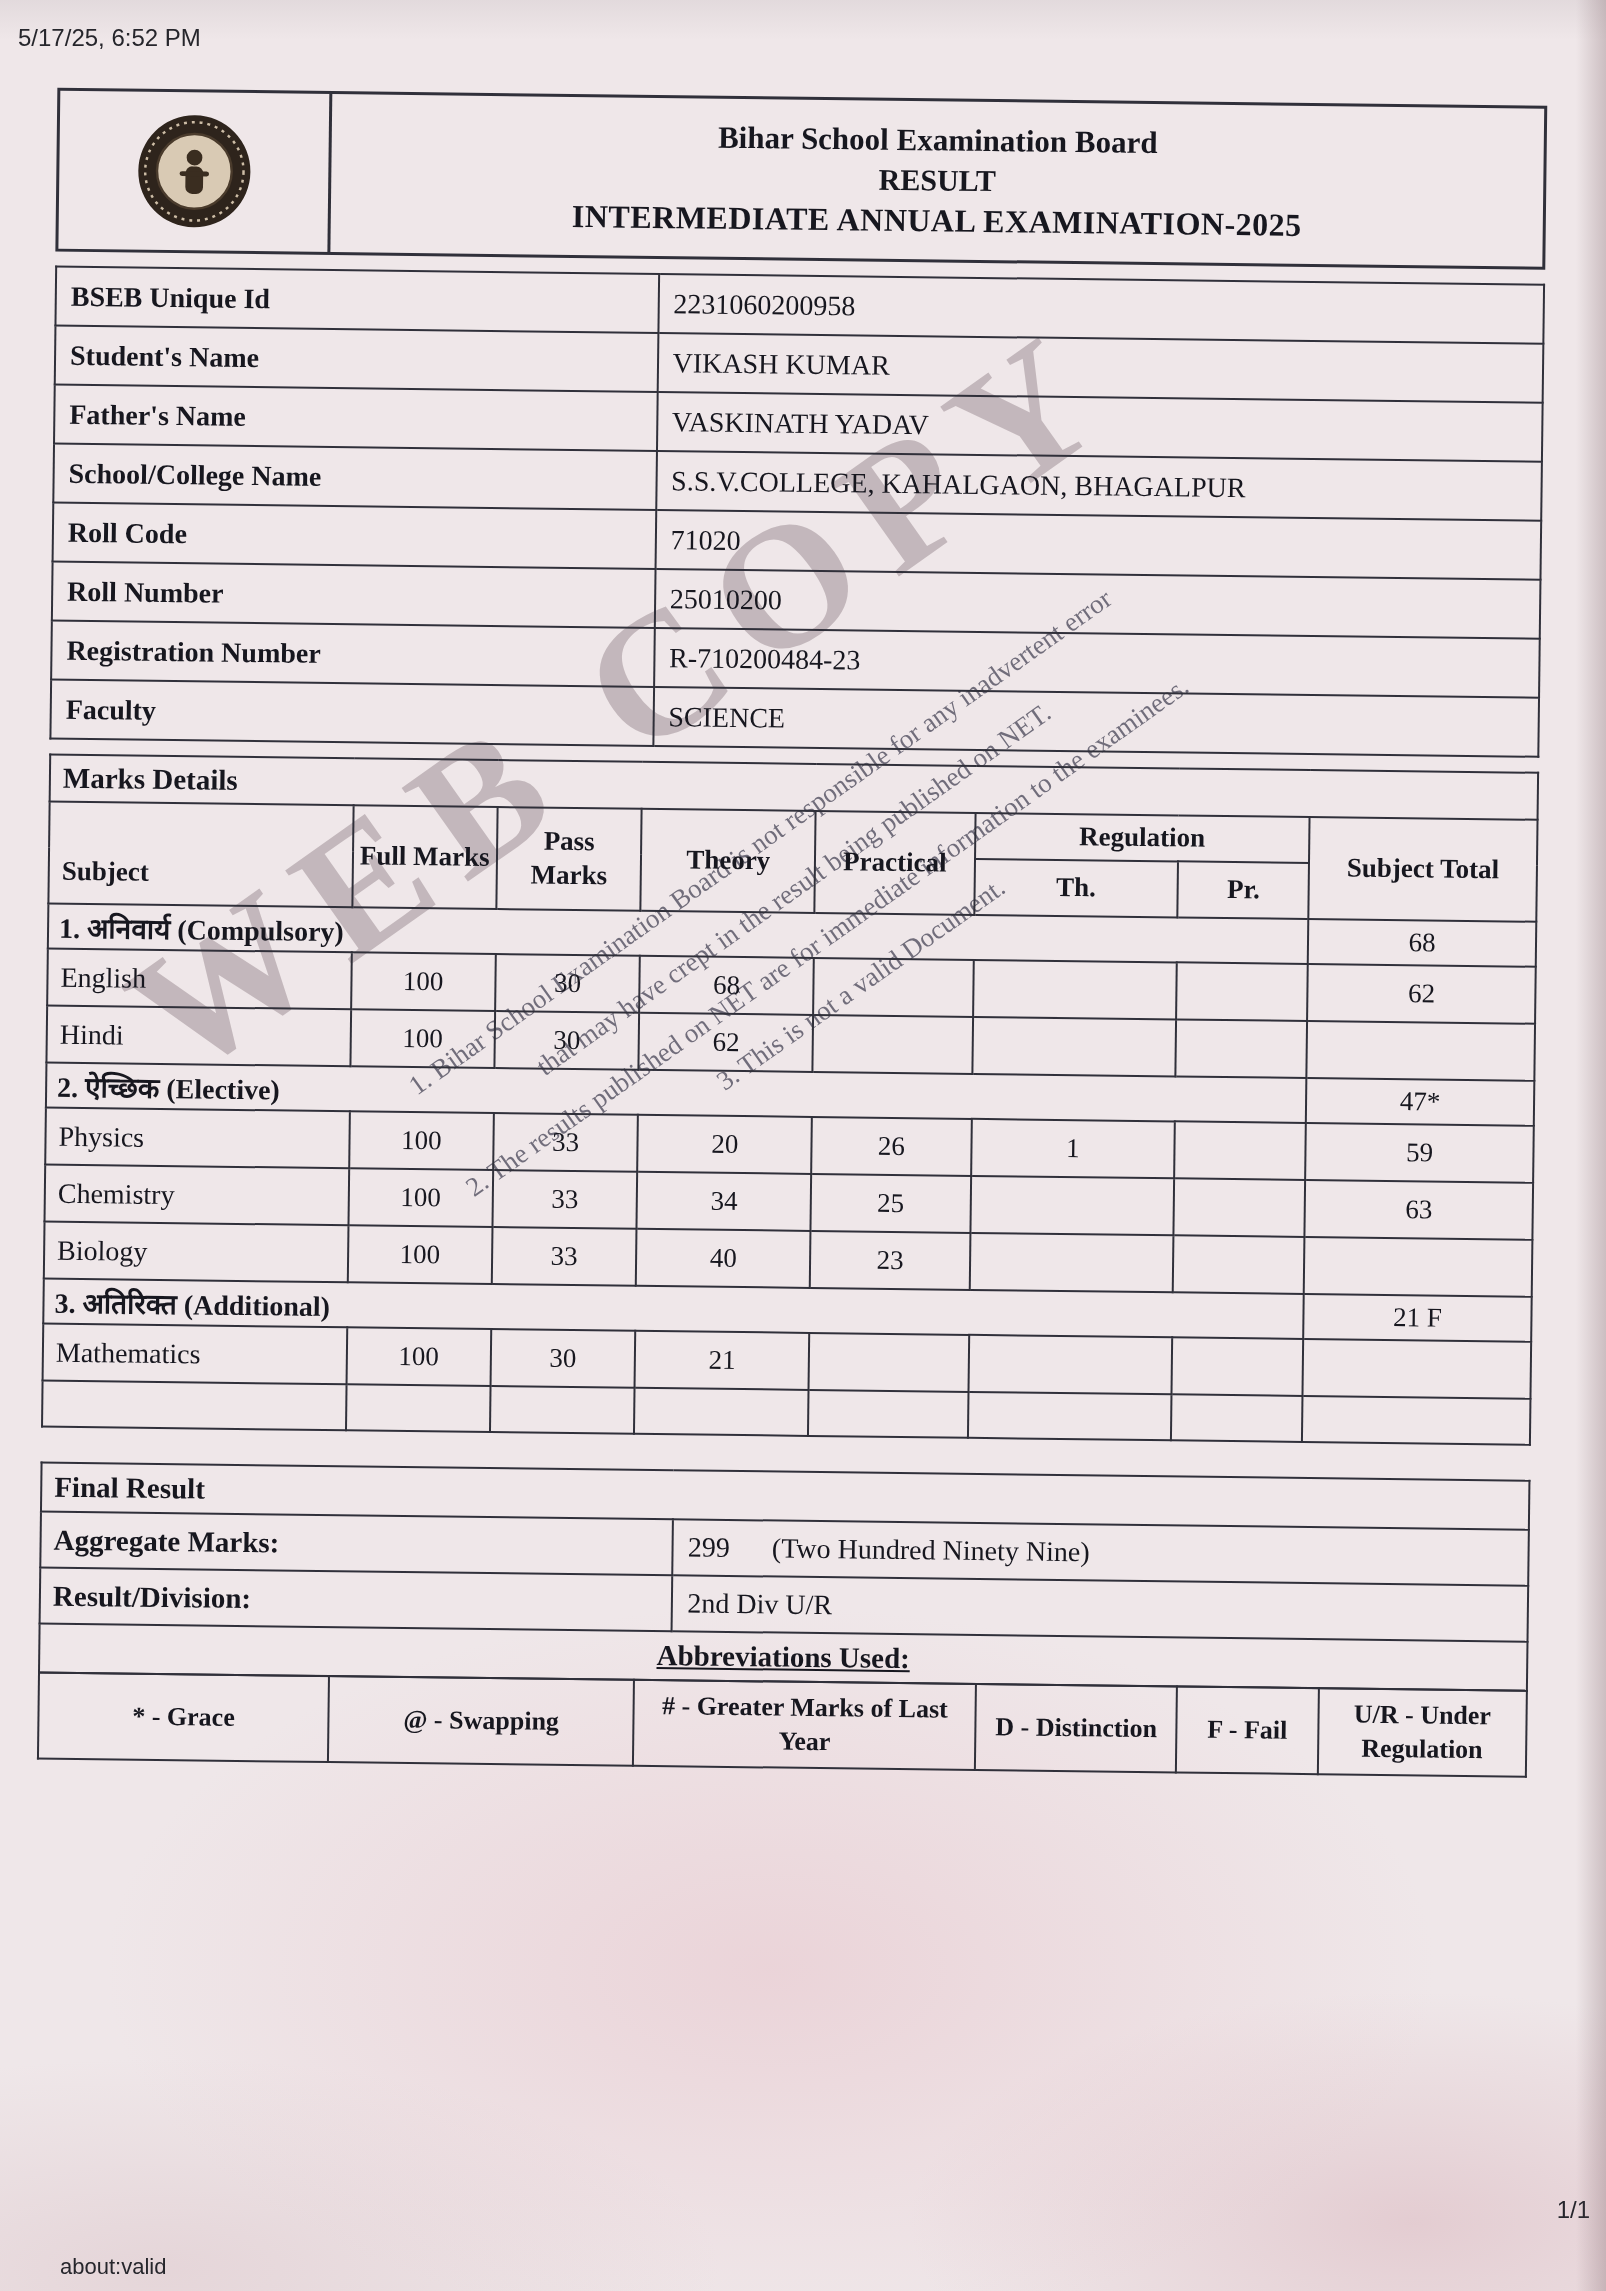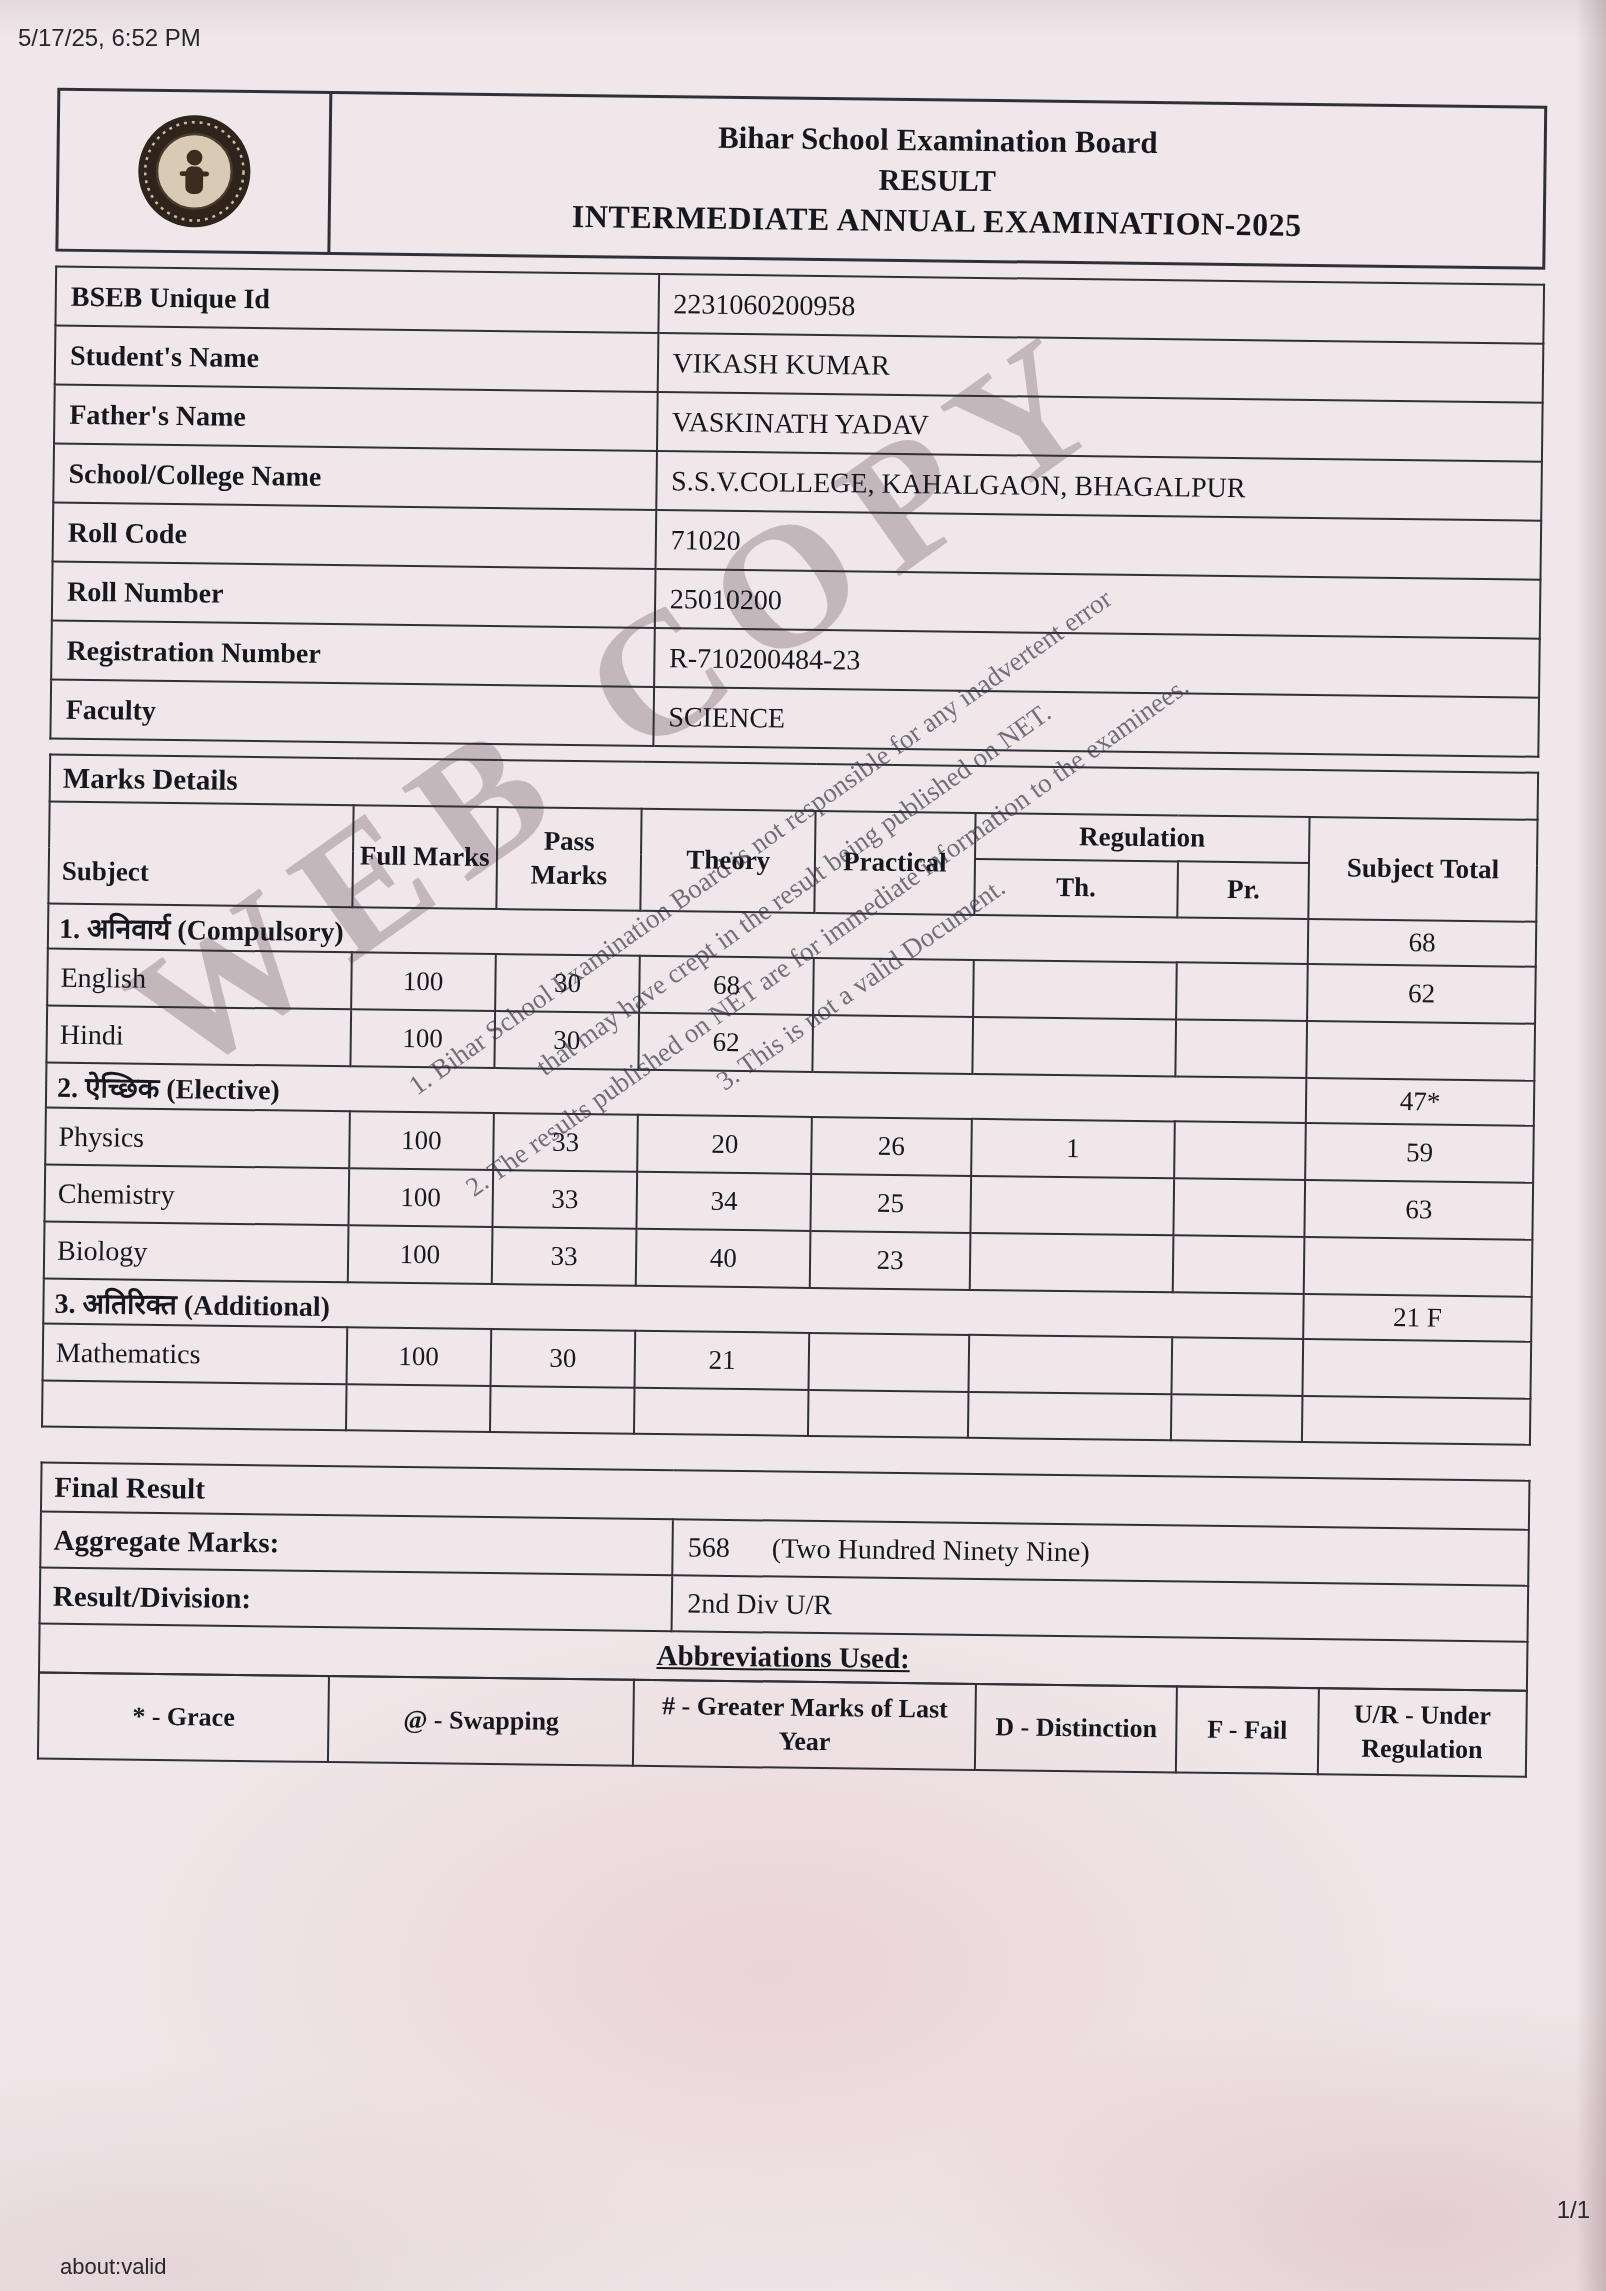--- a/index.html
+++ b/index.html
@@ -309,21 +309,21 @@
             <col style="width:42.5%">
             <col style="width:57.5%">
           </colgroup>
         <tbody>
             <tr>
           <td class="final-title" colspan="2">Final Result</td>
         </tr>
         <tr>
           <td class="lbl">Aggregate Marks:</td>
           <td class="val">
-            <span class="agg-num">568</span><span class="agg-words">(Two Hundred Ninety Nine)</span>
+            <span class="agg-num">299</span><span class="agg-words">(Two Hundred Ninety Nine)</span>
           </td>
         </tr>
         <tr>
           <td class="lbl">Result/Division:</td>
           <td class="val">2nd Div U/R</td>
         </tr>
         <tr>
           <td class="abbr-title" colspan="2">
             <span class="u">Abbreviations Used:</span>
           </td>

